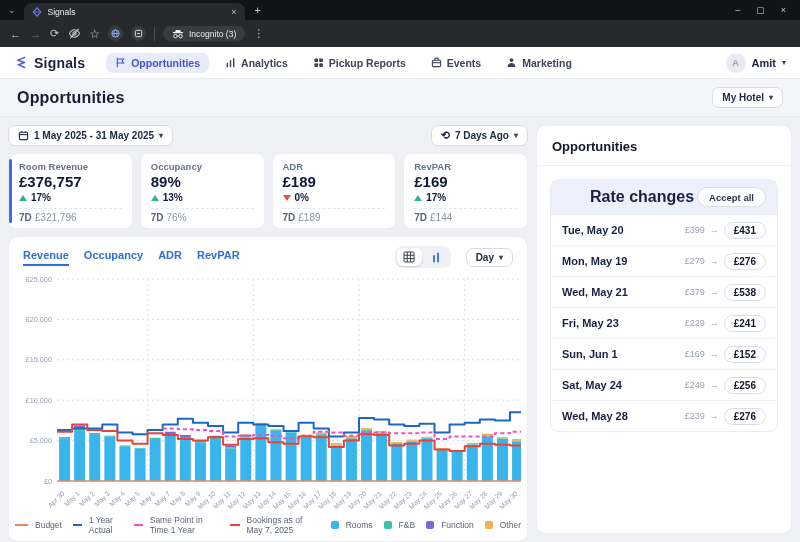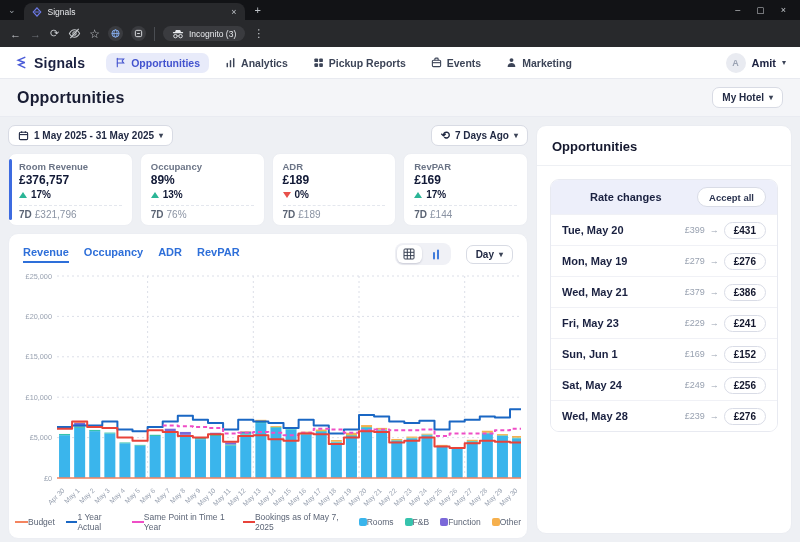--- a/index.html
+++ b/index.html
@@ -43,47 +43,47 @@
   .btn{background:#fff;border:1px solid #d8dbe4;border-radius:7px;padding:4px 9px;font-size:10px;font-weight:700;color:#222a44;display:flex;align-items:center;gap:5px;cursor:pointer;}
   .content{flex:1;display:flex;gap:8px;padding:8px;overflow:hidden;}
   .left{width:520px;display:flex;flex-direction:column;gap:7px;}
   .filter-row{display:flex;align-items:center;}
   .fr-spacer{flex:1;}
   
   .kpi-row{display:flex;gap:7px;}
   .kpi{flex:1;background:#fff;border:1px solid #eceef3;border-radius:8px;padding:7px 10px 5px;position:relative;cursor:pointer;}
   .kpi.selected::before{content:"";position:absolute;left:0;top:5px;bottom:5px;width:3px;border-radius:3px;background:#3d6be0;}
   .kpi-title{font-size:9.5px;color:#68718200;color:#6b7486;font-weight:600;}
-  .kpi-value{font-size:12px;font-weight:800;color:#111936;margin:1px 0 2px;}
+  .kpi-value{font-size:15px;font-weight:800;color:#111936;margin:1px 0 2px;}
   .kpi-delta{display:flex;align-items:center;gap:4px;font-size:10px;font-weight:700;color:#111936;}
   .tri-up{width:0;height:0;border-left:4px solid transparent;border-right:4px solid transparent;border-bottom:6px solid #2bb596;}
   .tri-down{width:0;height:0;border-left:4px solid transparent;border-right:4px solid transparent;border-top:6px solid #e8504a;}
   .kpi-div{border-top:1px dashed #e4e7ee;margin:5px 0 3px;}
   .kpi-prev{font-size:10px;color:#8a93a3;}
   .kpi-prev b{color:#5b6474;margin-right:3px;}
   
   .chart-card{background:#fff;border:1px solid #eceef3;border-radius:10px;flex:1;display:flex;flex-direction:column;padding:5px 6px 2px;}
   .chart-head{display:flex;align-items:center;gap:15px;padding:4px 8px 5px;}
   .ctab{font-size:11px;font-weight:700;color:#2e6fd9;padding-bottom:3px;border-bottom:2px solid transparent;cursor:pointer;}
   .ctab.active{border-color:#2e6fd9;}
   .ch-spacer{flex:1;}
   .toggle-group{background:#f0f1f6;border-radius:8px;padding:2px;display:flex;gap:2px;}
   .toggle-btn{width:25px;height:18px;border-radius:6px;display:flex;align-items:center;justify-content:center;cursor:pointer;}
   .toggle-btn.active{background:#fff;box-shadow:0 1px 2px rgba(20,30,60,.18);}
   .chart-plot{flex:1;display:flex;justify-content:center;}
   .legend{display:flex;justify-content:center;align-items:center;gap:11px;font-size:8.5px;color:#5c6576;padding:0 0 4px;}
-  .lg-item{display:flex;align-items:center;gap:0;cursor:pointer;justify-content:space-between;}
+  .lg-item{display:flex;align-items:center;gap:7px;cursor:pointer;justify-content:space-between;}
   .lg-line{width:13px;border-top:2px solid;}
   .lg-sq{width:8px;height:8px;border-radius:2px;}
   
   .panel{flex:1;background:#fff;border:1px solid #ebedf2;border-radius:10px;display:flex;flex-direction:column;overflow:hidden;}
   .panel-title{font-size:13px;font-weight:800;color:#14182e;padding:13px 15px 11px;border-bottom:1px solid #eef0f4;}
   .rate-card{margin:13px 13px 0;border:1px solid #e8eaf1;border-radius:9px;overflow:hidden;}
   .rate-head{background:#edeffa;display:flex;align-items:center;justify-content:space-between;padding:7px 11px;}
-  .rate-title{font-size:11px;font-weight:800;color:#1a2140;padding-left:28px;}
+  .rate-title{font-size:16px;font-weight:800;color:#1a2140;padding-left:28px;}
   .accept{background:#fff;border:1px solid #d9dce6;border-radius:999px;padding:3.5px 11px;font-size:9.5px;font-weight:700;color:#2a3350;cursor:pointer;}
   .rate-row{display:flex;align-items:center;justify-content:space-between;padding:6.5px 11px;border-top:1px solid #f0f1f6;background:#fff;}
   .rate-date{font-size:11px;font-weight:700;color:#1a2140;}
   .rate-right{display:flex;align-items:center;gap:5px;}
   .rate-from,.rate-arrow{font-size:9px;color:#98a1b0;}
   .rate-to{border:1px solid #d9dce6;border-radius:999px;padding:2px 9px;font-size:10px;font-weight:800;color:#14182e;}
 </style>
 </head>
 <body>
 
@@ -528,21 +528,21 @@
                   <span class="rate-from">£279</span>
                   <span class="rate-arrow">→</span>
                   <span class="rate-to">£276</span>
                 </span>
               </div>
               <div class="rate-row">
                 <span class="rate-date">Wed, May 21</span>
                 <span class="rate-right">
                   <span class="rate-from">£379</span>
                   <span class="rate-arrow">→</span>
-                  <span class="rate-to">£386</span>
+                  <span class="rate-to">£538</span>
                 </span>
               </div>
               <div class="rate-row">
                 <span class="rate-date">Fri, May 23</span>
                 <span class="rate-right">
                   <span class="rate-from">£229</span>
                   <span class="rate-arrow">→</span>
                   <span class="rate-to">£241</span>
                 </span>
               </div>

